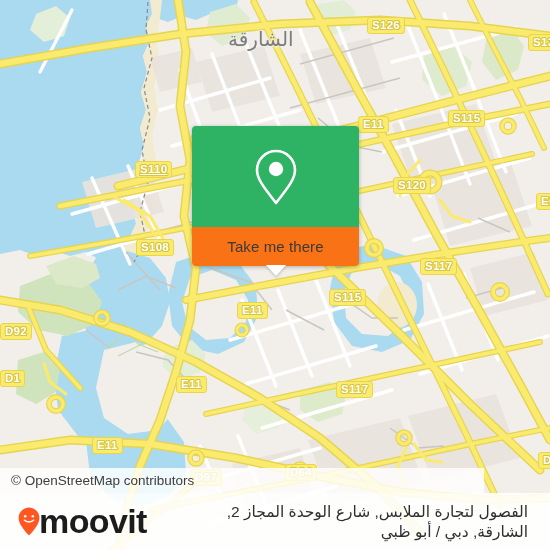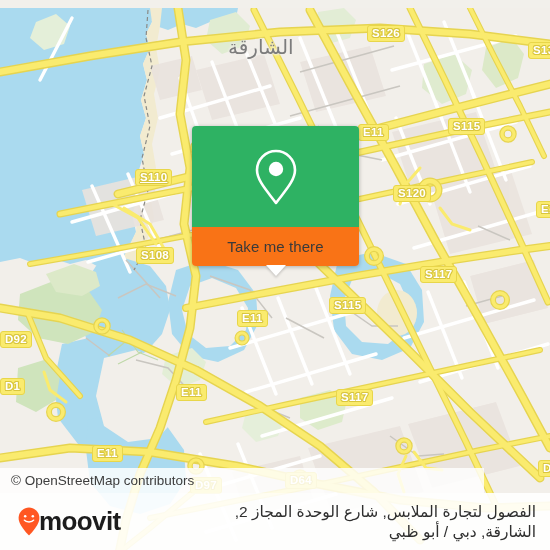--- a/index.html
+++ b/index.html
@@ -13,21 +13,20 @@
     position: relative;
     width: 550px; height: 550px;
     overflow: hidden;
   }
 
   
   #map {
     position: absolute;
     inset: 0;
     background: #0f172a;
-    margin-top: 8px;
   }
   #map svg { display: block; width: 550px; height: 550px; }
 
   
   .shield {
     position: absolute;
     background: #FAEB6E;
     border: 1.6px solid #E8D64A;
     border-radius: 3px;
     color: #FFFFFF;
@@ -135,31 +134,31 @@
     justify-content: space-between;
   }
   #brand {
     display: flex;
     align-items: center;
     padding-left: 18px;
     flex: 0 0 auto;
   }
   #brand-pin { width: 22px; height: 29px; flex: 0 0 auto; }
   #brand-word {
-    font-size: 26px;
+    font-size: 34px;
     font-weight: bold;
     color: #1C1C1C;
     letter-spacing: -0.6px;
     line-height: 31px;
     margin-left: -1px;
   }
   #footer-address {
     flex: 1 1 auto;
     text-align: right;
-    padding-right: 14px;
+    padding-right: 22px;
     padding-left: 12px;
     direction: rtl;
     font-size: 15.5px;
     line-height: 20px;
     color: #2F2F2F;
   }
   #footer-address div { white-space: nowrap; }
 </style>
 </head>
 <body>

